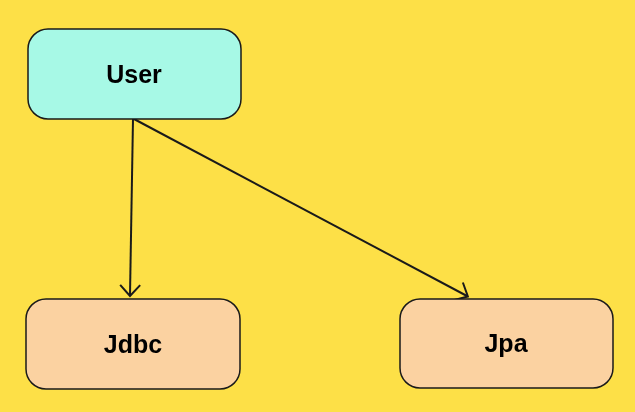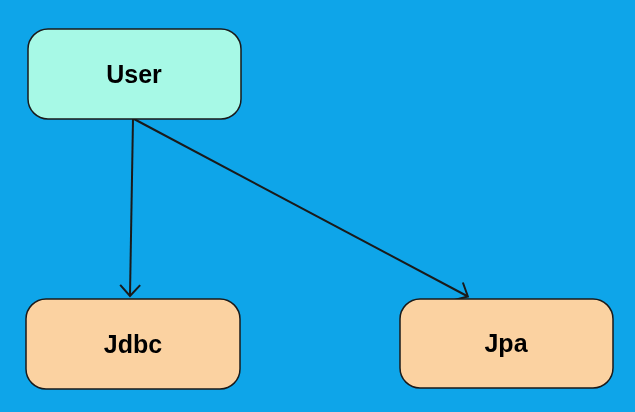--- a/index.html
+++ b/index.html
@@ -5,21 +5,21 @@
   html, body {
     margin: 0;
     padding: 0;
     background: #ffffff;
     font-family: "Liberation Sans", sans-serif;
   }
   .diagram-canvas {
     position: relative;
     width: 635px;
     height: 412px;
-    background: #0ea5e9;
+    background: #fde047;
     overflow: hidden;
   }
   svg { display: block; }
   .node-rect {
     stroke: #1a1a1a;
     stroke-width: 1.5;
   }
   .node-label {
     font-family: "Liberation Sans", sans-serif;
     font-size: 25px;

